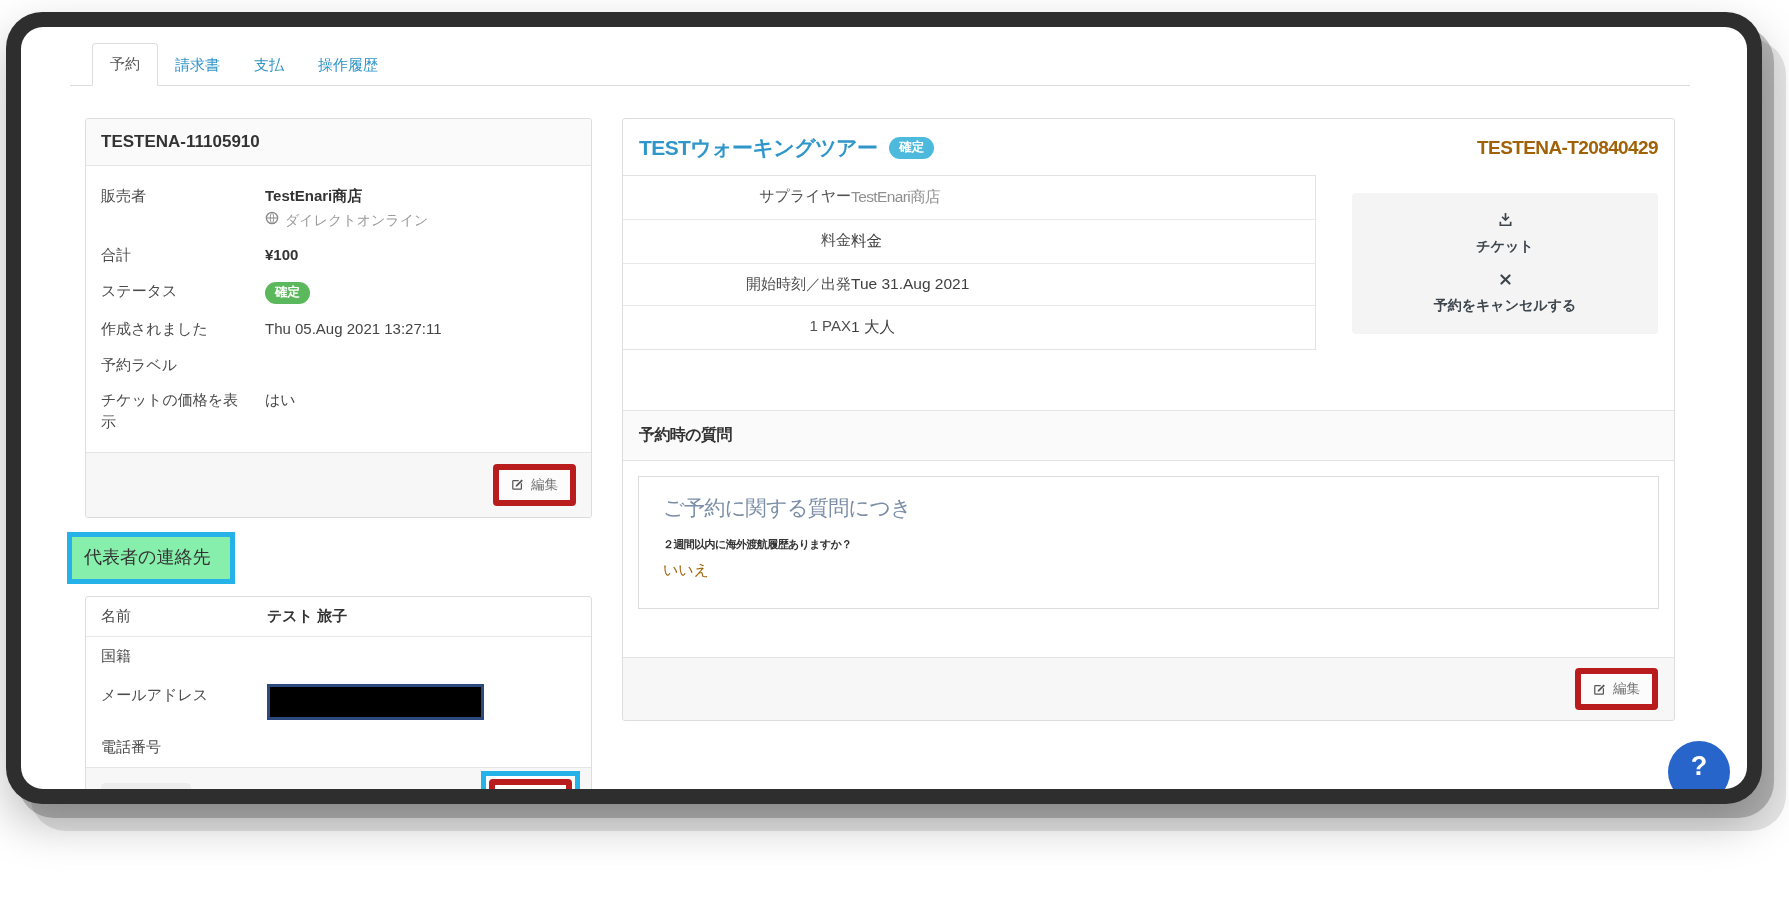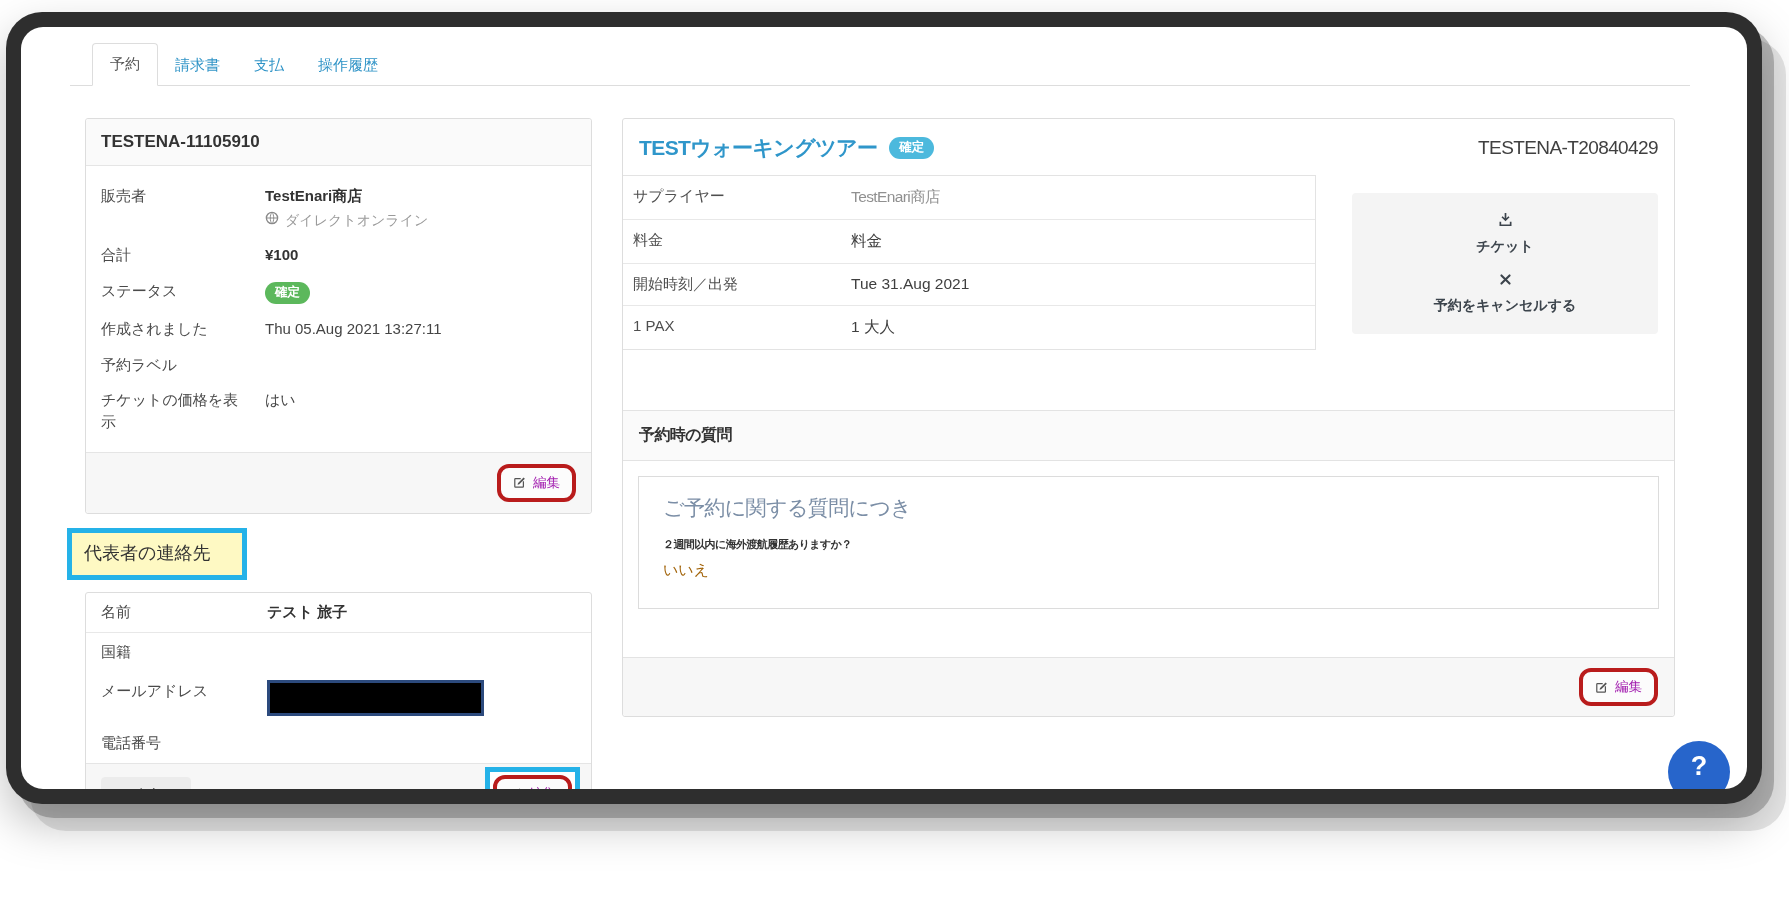--- a/index.html
+++ b/index.html
@@ -41,46 +41,46 @@
   .fvalue { color:#454545; }
   .fvalue.bold { font-weight:bold; color:#333; }
   .subline { display:flex; align-items:center; gap:6px; color:#9a9a9a; font-size:14px; margin-top:3px; }
   .badge { display:inline-block; padding:3px 10px 4px; border-radius:11px; color:#fff;
     font-size:12.5px; font-weight:bold; line-height:1.2; }
   .badge-green { background:#5cb85c; }
   .badge-red { background:#d9534f; }
   .badge-cyan { background:#4cb9dd; margin-left:12px; }
   .card-footer { background:#f7f7f7; border-top:1px solid #e5e5e5; padding:11px 15px;
     display:flex; justify-content:flex-end; align-items:center; border-radius:0 0 3px 3px; }
-  .btn { background:#fcfcfc; border:4px solid #b91c1c; border-radius:12px; padding:6px 12px;
-    font-size:13.5px; color:#a21caf; display:inline-flex; align-items:center; gap:7px; cursor:pointer; }
+  .btn { background:#fcfcfc; border:6px solid #b91c1c; border-radius:4px; padding:6px 12px;
+    font-size:13.5px; color:#737373; display:inline-flex; align-items:center; gap:7px; cursor:pointer; }
   .btn svg { display:block; }
 
   
-  .section-label-box { display:inline-block; border:5px solid #25b2e8; padding:8px 32px 10px 12px;
-    margin:14px 0 12px -18px; font-size:18px; color:#333; background:#fef9c3; }
+  .section-label-box { display:inline-block; border:5px solid #25b2e8; padding:8px 20px 10px 12px;
+    margin:14px 0 12px -18px; font-size:18px; color:#333; background:#86efac; }
   .trow { display:flex; padding:10px 15px; font-size:15px; color:#4a4a4a; align-items:flex-start; }
   .trow .flabel { width:150px; }
   .trow.bordered { border-bottom:1px solid #e8e8e8; }
   .redacted { width:217px; height:36px; background:#000; border:3px solid #2c4a7d; margin:-2px 0; }
   .footer-split { justify-content:space-between; }
   .btn-more { background:#ececec; border:1px solid #ececec; border-radius:4px; padding:7px 14px;
     font-size:13.5px; color:#333; display:inline-flex; align-items:center; gap:8px; cursor:pointer; }
   .caret { font-size:11px; color:#333; }
   .annotate { display:inline-flex; border:5px solid #25b2e8; padding:3px; margin:-8px -4px -8px 0; background:#fff; }
 
   
   .cond { letter-spacing:-0.6px; }
   .ptitle-row { display:flex; align-items:center; padding:15px 16px 13px; }
   .ptitle { font-size:21px; font-weight:bold; color:#2f96ca; }
-  .pcode { margin-left:auto; font-size:19px; font-weight:normal; color:#404040; }
+  .pcode { margin-left:auto; font-size:19px; font-weight:bold; color:#a16207; }
   .pbody { display:flex; align-items:flex-start; }
   .ptable { width:693px; border-top:1px solid #e3e3e3; border-right:1px solid #e3e3e3; }
   .prow { display:flex; padding:11px 10px; font-size:15px; color:#4f4f4f; border-bottom:1px solid #e8e8e8; }
-  .prow .plabel { width:218px; flex:none; }
+  .prow .plabel { width:218px; flex:none;text-align:right; }
   .pvalue { color:#3f3f3f; font-size:15.5px; }
   .pvalue.muted { color:#909090; }
   .action-panel { margin-left:auto; margin-right:16px; margin-top:18px; background:#f4f4f4;
     border-radius:4px; padding:19px 22px; width:306px; display:flex; flex-direction:column; gap:17px; }
   .action-link { display:flex; align-items:center; gap:11px; color:#3c444c; font-size:14px;
     font-weight:bold; cursor:pointer;flex-direction:column; }
   .action-link svg { display:block; flex:none; }
 
   .qheader { margin-top:60px; background:#fafafa; border-top:1px solid #e3e3e3; border-bottom:1px solid #e3e3e3;
     padding:14px 16px; font-weight:bold; font-size:16px; color:#333; }

